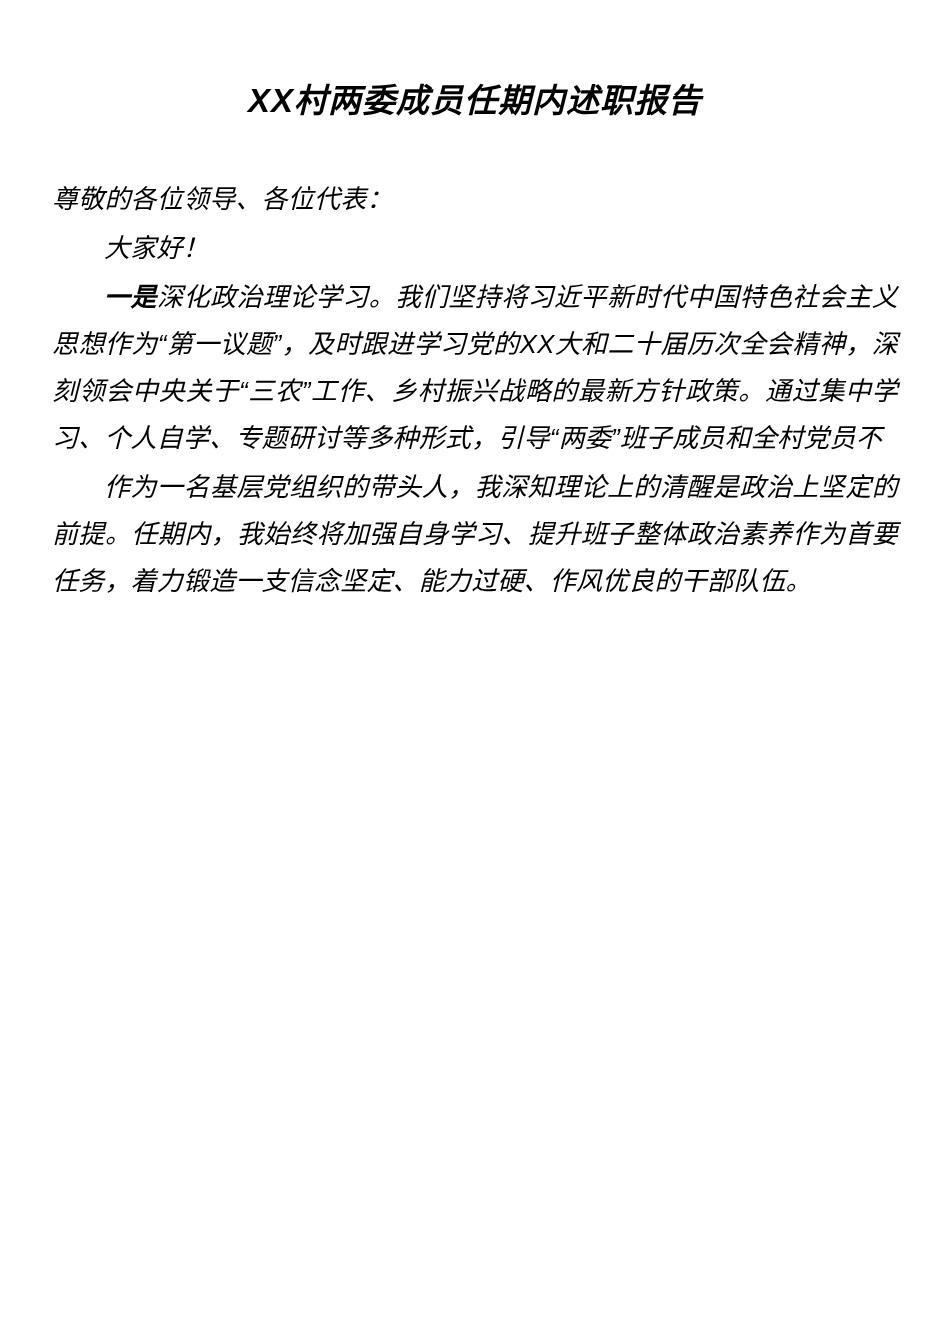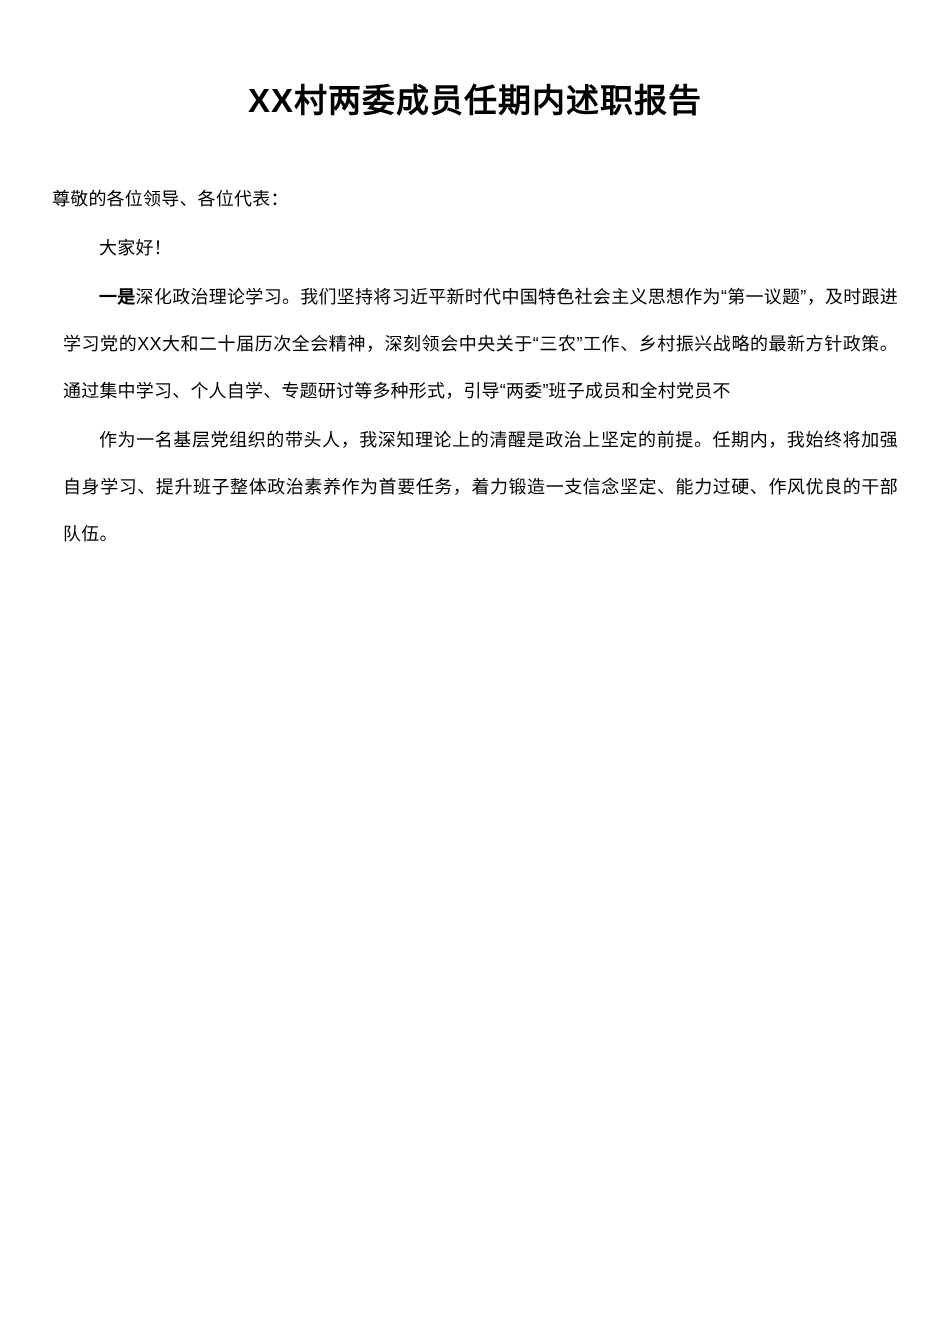--- a/index.html
+++ b/index.html
@@ -13,43 +13,43 @@
     font-family: "Liberation Sans", "DejaVu Sans", sans-serif;
     color: #000000;
     overflow: hidden;
   }
   .page {
     width: 950px;
     height: 1344px;
     box-sizing: border-box;
     padding: 52px 52px 32px 52px;
     position: relative;
+    font-style: italic;
   }
   .doc-title {
     text-align: center;
     font-size: 33px;
     font-weight: bold;
     letter-spacing: 1px;
     margin: 26px 0 0 0;
     line-height: 1.4;
   }
   .body-area {
     margin-top: 52px;
   }
   p.para {
-    font-size: 18px;
+    font-size: 26px;
     line-height: 47px;
     margin: 0 0 2px 0;
     text-align: justify;
     text-justify: inter-ideograph;
     letter-spacing: 0.2px;
   }
   p.indent {
     text-indent: 2em;
-    margin-left: 11px;
   }
   p.noindent {
     text-indent: 0;
   }
   .b {
     font-weight: bold;
   }
 </style>
 </head>
 <body>

